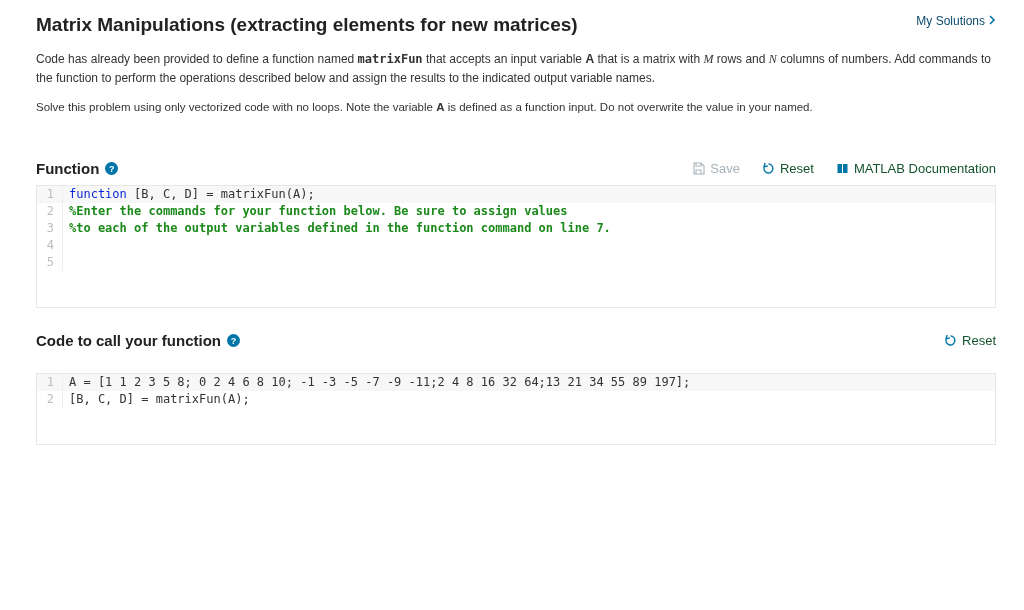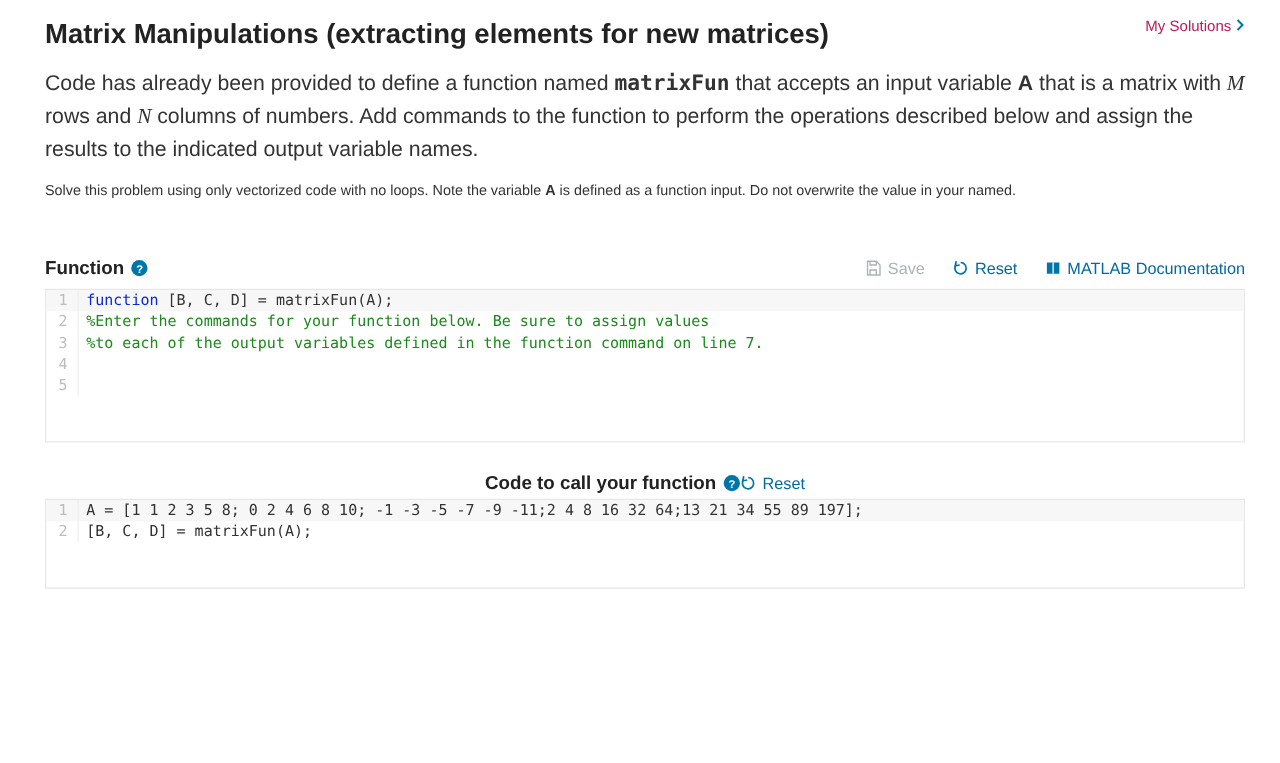--- a/index.html
+++ b/index.html
@@ -1,65 +1,65 @@
 <!DOCTYPE html>
 <html><head>
 <meta charset="utf-8">
 <style>
   * { box-sizing: border-box; margin: 0; padding: 0; }
   html, body { font-family: Arial, Helvetica, sans-serif; color: #333; background: #fff; }
   body { width: 1024px; padding: 14px 28px 20px 36px; font-size: 12px; }
 
   .header-row { display: flex; justify-content: space-between; align-items: flex-start; margin-bottom: 14px; }
-  h1 { font-size: 22px; font-weight: bold; color: #222; }
-  .my-solutions { color: #be185d; font-size: 12px; display: inline-flex; align-items: flex-end; gap: 4px; cursor: pointer; }
+  h1 { font-size: 19px; font-weight: bold; color: #222; }
+  .my-solutions { color: #0c4a6e; font-size: 12px; display: inline-flex; align-items: flex-end; gap: 4px; cursor: pointer; }
   .chev { display:inline-block; }
 
-  .intro { font-size: 17px; line-height: 1.55; color: #333; margin-bottom: 10px; }
+  .intro { font-size: 12px; line-height: 1.55; color: #333; margin-bottom: 10px; }
   .intro .mono { font-family: Menlo, Consolas, monospace; font-weight: bold; }
   .intro .mathit { font-style: italic; font-family: "Times New Roman", serif; }
 
   ul.bullets { list-style: none; padding-left: 40px; margin: 6px 0 12px 0; }
   ul.bullets li { position: relative; font-size: 11.5px; line-height: 1.7; color: #333; }
   ul.bullets li::before { content: "■"; position: absolute; left: -18px; top: 1px; font-size: 6px; color: #333; }
   .bullets .mathexp { font-family: "Times New Roman", serif; }
   .bullets b { font-weight: bold; }
 
   .note { font-size: 11.5px; margin-bottom: 44px; line-height: 1.5; }
   .note b { font-weight: bold; }
 
   .section-head { display: flex; justify-content: space-between; align-items: center; margin: 10px 0 8px 0; }
   .section-title { font-size: 15px; font-weight: bold; color: #222; display: inline-flex; align-items: center; gap: 6px; }
   .help-circle { width: 13px; height: 13px; border-radius: 50%; background: #0076a8; color: #fff; font-size: 9px; font-weight: bold; display: inline-flex; align-items: center; justify-content: center; }
 
   .actions { display: flex; align-items: center; gap: 22px; font-size: 13px; }
-  .action { display: inline-flex; align-items: center; gap: 5px; color: #0369a1; cursor: pointer; }
+  .action { display: inline-flex; align-items: center; gap: 5px; color: #14532d; cursor: pointer; }
   .action.disabled { color: #a9b3ba; cursor: default; }
   .act-icon { width: 13px; height: 13px; display: inline-flex; align-items: center; justify-content: center; }
 
   .code-box {
     border: 1px solid #e7e7e7;
     background: #fff;
     font-family: Menlo, Consolas, "DejaVu Sans Mono", monospace;
     font-size: 12px;
     line-height: 17px;
     margin-bottom: 6px;
   }
   .code-box .line { display: flex; min-height: 17px; }
   .code-box .line.alt { background: #f7f7f7; }
   .gutter {
     width: 26px; text-align: right; color: #bdbdbd; padding-right: 8px;
     user-select: none; flex: 0 0 26px; border-right: 1px solid #eee;
   }
   .code { padding-left: 6px; white-space: pre; flex: 1 1 auto; color: #333; }
   .tok-kw { color: #0a27d8; }
-  .tok-comment { color: #1b8a1b; }
+  .tok-comment { color: #1b8a1b; font-weight: bold; }
   .code-box .pad { height: 36px; }
 
-  .call-head { display: flex; justify-content: center; align-items: center; margin: 24px 0 4px 0; }
+  .call-head { display: flex; justify-content: space-between; align-items: center; margin: 24px 0 24px 0; }
 
 </style>
 </head>
 <body>
 
 <div class="header-row">
   <h1>Matrix Manipulations (extracting elements for new matrices)</h1>
   <a class="my-solutions">
     <span>My Solutions</span>
     <span class="chev">

